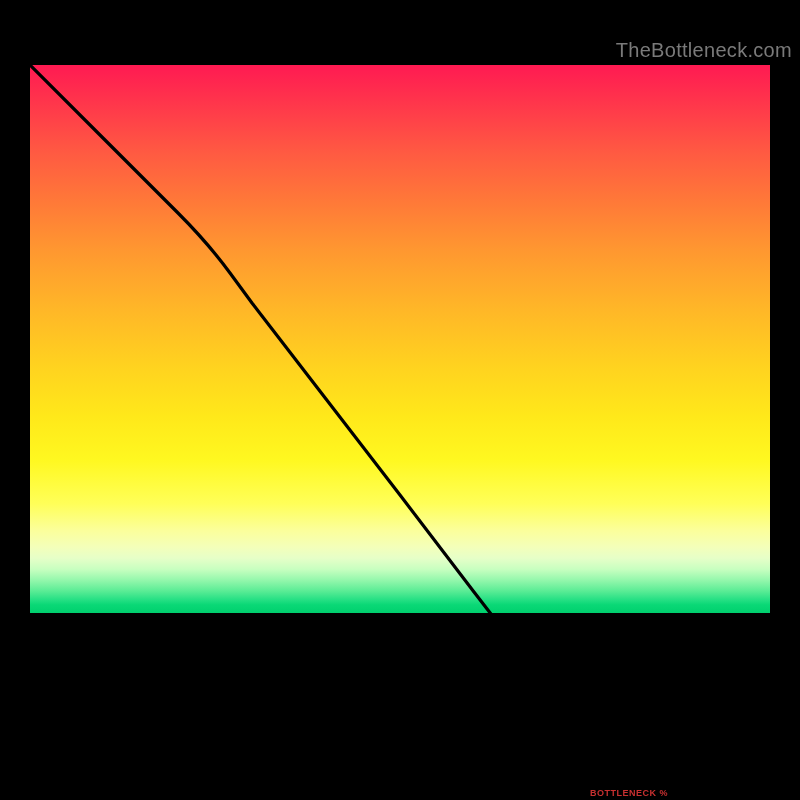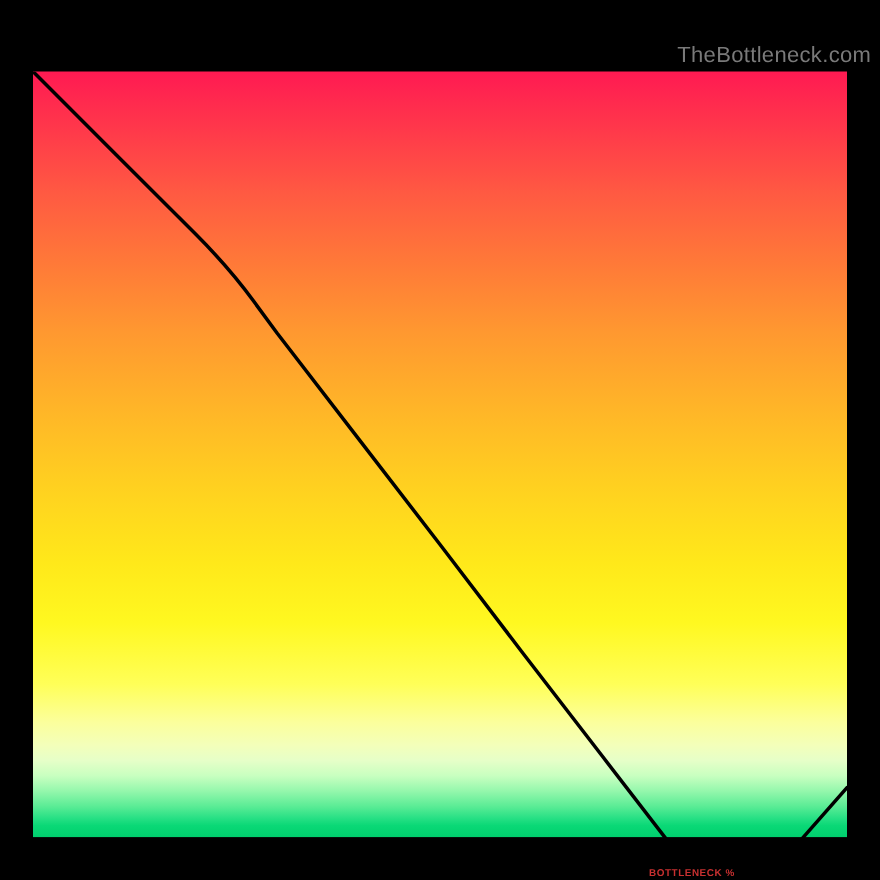--- a/index.html
+++ b/index.html
@@ -24,21 +24,21 @@
     color: #7a7a7a;
     font-size: 20px;
     font-weight: 500;
     letter-spacing: 0.3px;
   }
   .plot-area {
     position: absolute;
     left: 30px;
     top: 30px;
     width: 740px;
-    height: 696px;
+    height: 548px;
     
     background: linear-gradient(to bottom,
       #ff1a52 0%,
       #ff3a4a 8%,
       #ff5a42 16%,
       #ff7938 25%,
       #ff9830 34%,
       #ffb528 44%,
       #ffd020 54%,
       #ffe81a 64%,

